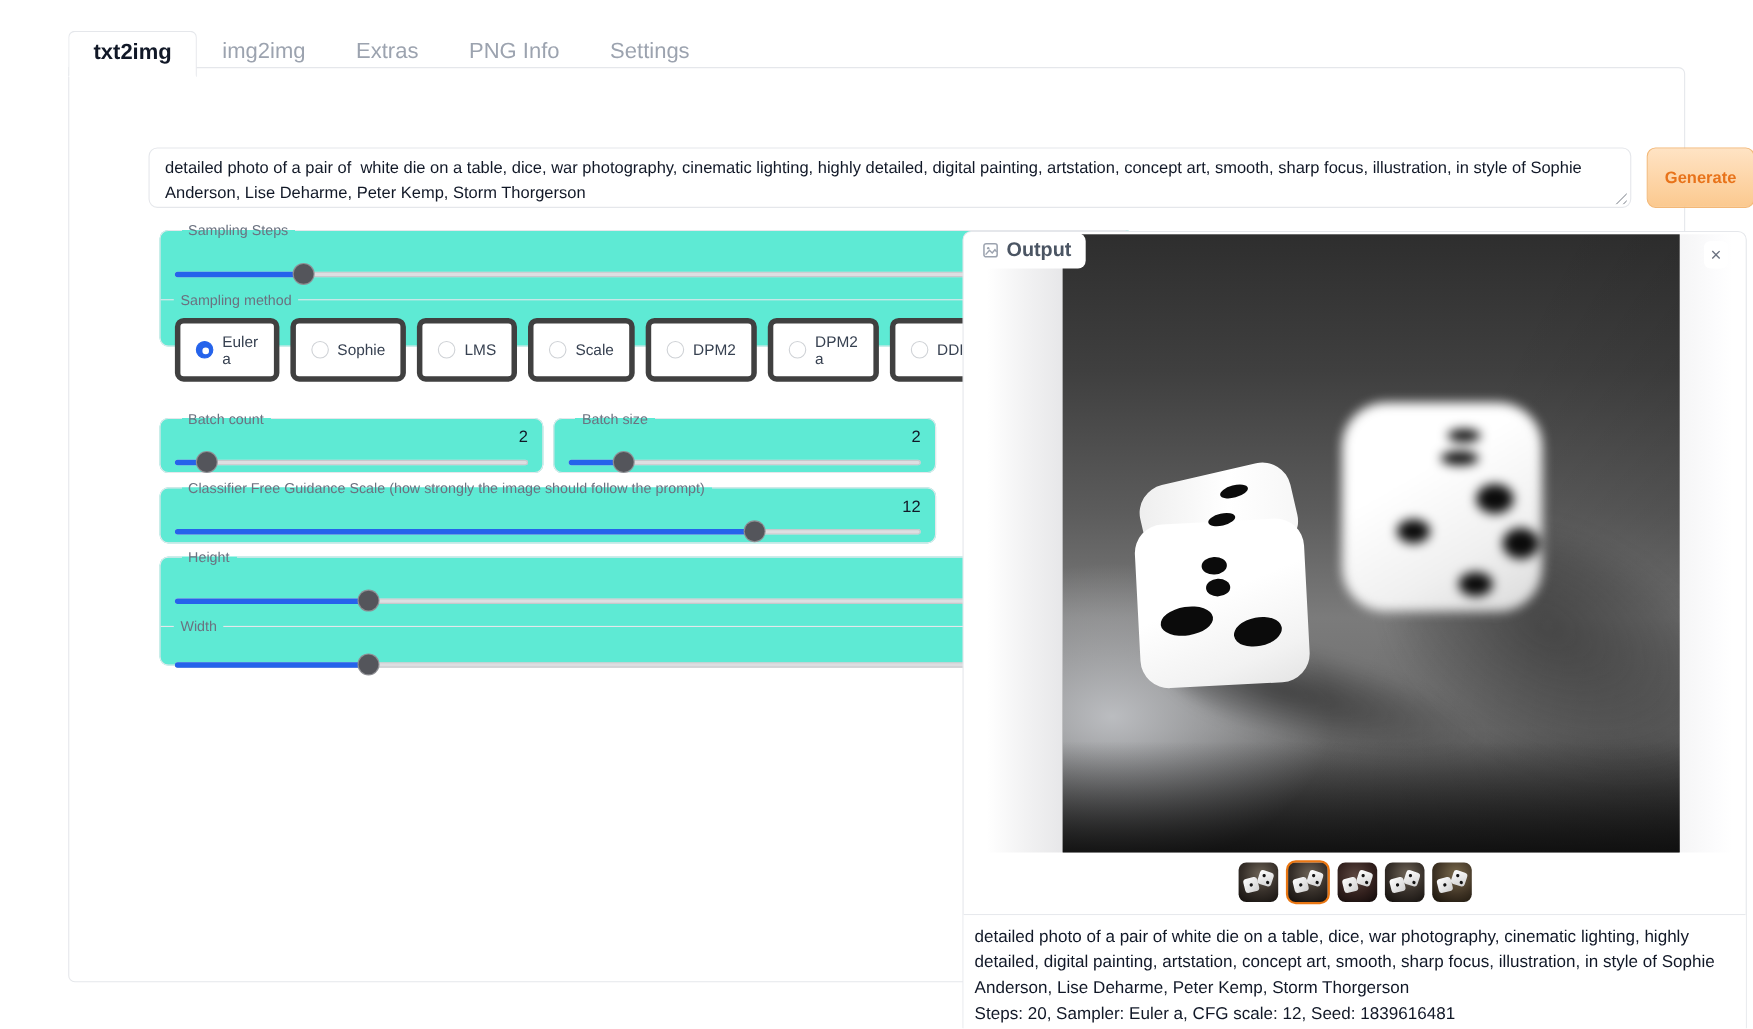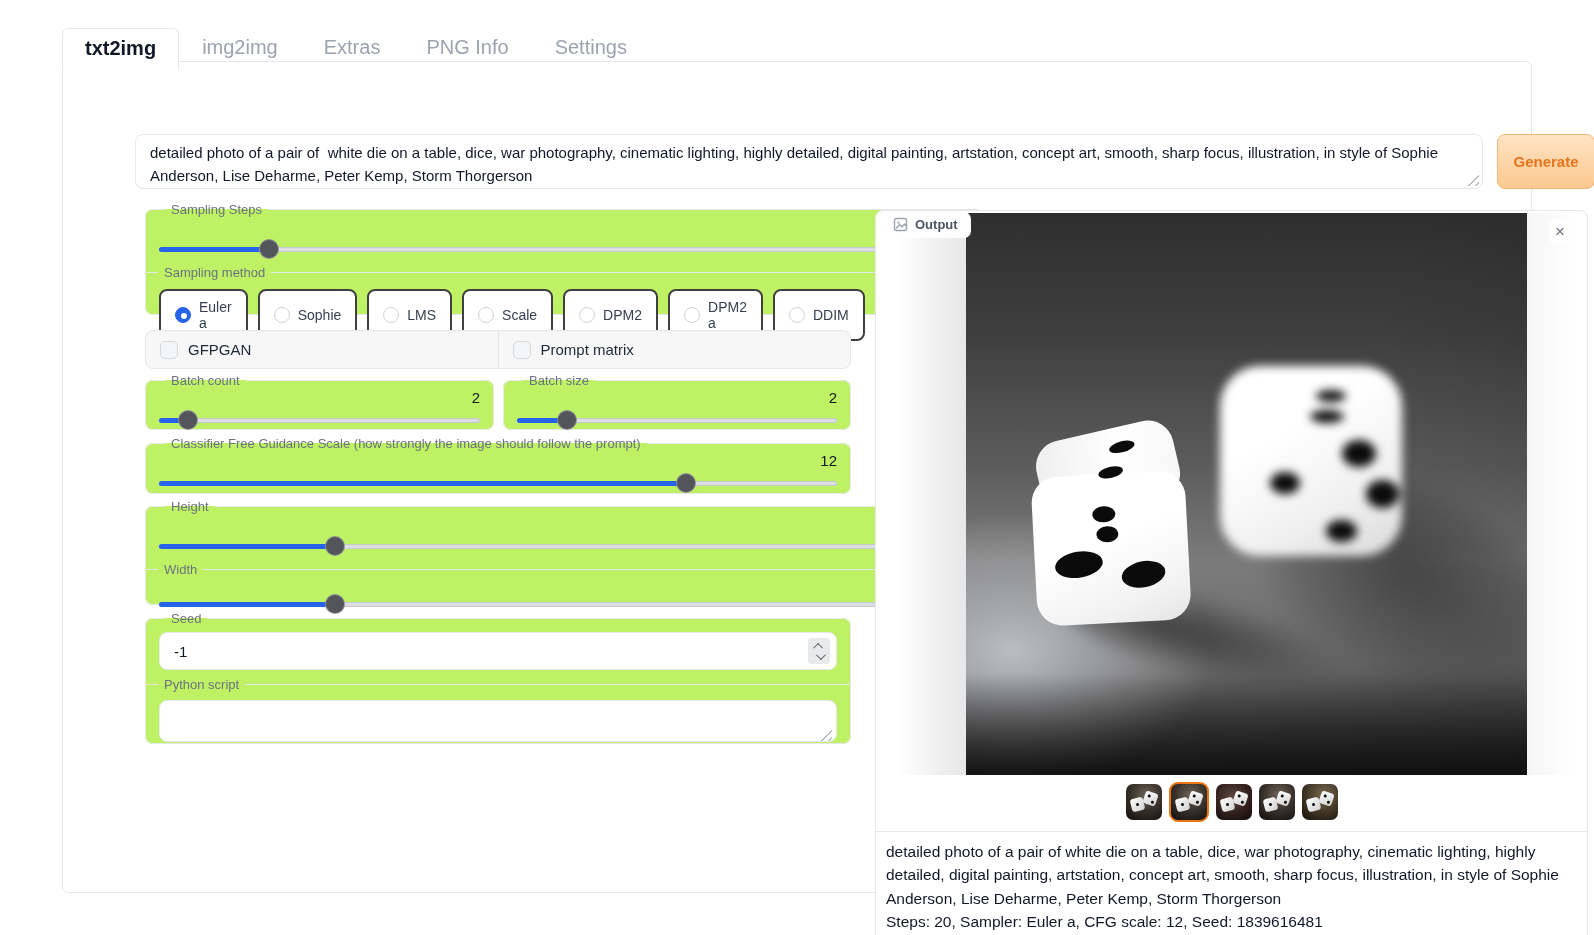--- a/index.html
+++ b/index.html
@@ -15,34 +15,34 @@
   
   .card { position:absolute; left:62px; top:61px; width:1470px; height:832px; background:#fff; border:1px solid #e5e7eb; border-radius:0 6px 6px 6px; }
 
   
   .prompt-box { position:absolute; left:72px; top:72px; width:1348px; height:55px; border:1px solid #e5e7eb; border-radius:8px; background:#fff; font-family:"Liberation Sans",sans-serif; font-size:15px; line-height:1.55; color:#111827; padding:6px 14px; resize:none; overflow:hidden; outline:none; }
   .resize-grip { position:absolute; width:12px; height:12px; background:repeating-linear-gradient(135deg,#b9bcc1 0 1.5px,transparent 1.5px 4.5px); clip-path:polygon(100% 0,100% 100%,0 100%); }
   .grip-prompt { left:1404px; top:112px; }
   .btn-generate { position:absolute; left:1434px; top:72px; width:98px; height:55px; border:1px solid #f3b877; border-radius:8px; background:linear-gradient(180deg,#ffe3c4 0%,#fbc98f 100%); color:#e8731a; font-weight:700; font-size:15px; cursor:pointer; font-family:"Liberation Sans",sans-serif; }
 
   
-  fieldset.group { position:absolute; border:1px solid #e5e7eb; border-radius:8px; background:#bef264; padding:0 13px 10px; }
+  fieldset.group { position:absolute; border:1px solid #e5e7eb; border-radius:8px; background:#5eead4; padding:0 13px 10px; }
   fieldset.group legend { font-size:13px; color:#6b7280; padding:0 6px; margin-left:6px; }
   .sub-legend { display:flex; align-items:center; font-size:13px; color:#6b7280; margin:7px -13px 0; }
   .sub-legend::before { content:""; width:12px; border-top:1px solid #e5e7eb; margin-right:6px; }
   .sub-legend::after { content:""; flex:1; border-top:1px solid #e5e7eb; margin-left:6px; }
 
   .slider-value { text-align:right; font-size:15px; color:#111827; height:18px; line-height:18px; margin-top:1px; }
   .slider { position:relative; height:18px; margin-top:4px; cursor:pointer; }
   .slider .track { position:absolute; left:0; right:0; top:7px; height:5px; border-radius:3px; background:#dddee1; box-shadow:inset 0 0 0 1px #c7c8cc; }
   .slider .fill { position:absolute; left:0; top:0; bottom:0; background:#2563eb; border-radius:3px; }
   .slider .thumb { position:absolute; top:0; width:18px; height:18px; border-radius:50%; background:#54555b; transform:translateX(-50%); box-shadow:0 0 0 1px #8e8f94; }
 
   .pill-row { display:flex; gap:10px; margin-top:9px; }
-  .pill { display:flex; align-items:center; gap:8px; background:#fff; border:2px solid #404040; border-radius:8px; padding:8px 14px; font-size:14px; color:#374151; cursor:pointer; }
+  .pill { display:flex; align-items:center; gap:8px; background:#fff; border:5px solid #404040; border-radius:8px; padding:8px 14px; font-size:14px; color:#374151; cursor:pointer; }
   .radio { width:16px; height:16px; border-radius:50%; background:#fff; border:1px solid #cfd2d6; position:relative; flex:0 0 auto; }
   .pill.sel .radio { background:#2563eb; border-color:#2563eb; }
   .pill.sel .radio::after { content:""; position:absolute; left:5px; top:5px; width:6px; height:6px; border-radius:50%; background:#fff; }
 
   
   .check-row { position:absolute; left:82px; top:268px; width:706px; height:39px; background:#f7f7f8; border:1px solid #e5e7eb; border-radius:8px; display:flex; }
   .check-cell { flex:1; display:flex; align-items:center; gap:10px; padding-left:14px; font-size:15px; color:#1f2937; cursor:pointer; }
   .check-cell + .check-cell { border-left:1px solid #e5e7eb; }
   .checkbox { width:18px; height:18px; border-radius:5px; background:#f4f5f7; border:1px solid #d4d7dc; flex:0 0 auto; }
 
@@ -73,21 +73,21 @@
   .die-left .face-top { position:absolute; left:8px; top:0; width:140px; height:80px; background:linear-gradient(105deg,#ededed 0%,#ffffff 55%,#f6f6f6 100%); border-radius:26px; transform:rotate(-10deg); }
   .die-left .face-front { position:absolute; left:0; top:44px; width:154px; height:149px; background:linear-gradient(160deg,#ffffff 45%,#f2f2f2 80%,#e4e4e4 100%); border-radius:26px; }
   .die-right { left:254px; top:153px; width:182px; height:190px; filter:blur(5px); }
   .die-right .body { position:absolute; inset:0; background:linear-gradient(150deg,#ffffff 35%,#f0f0f0 70%,#d9d9d9 100%); border-radius:40px; }
   .shadow { position:absolute; border-radius:50%; }
   .shadow-left { left:90px; top:382px; width:300px; height:85px; background:radial-gradient(ellipse at 35% 50%, rgba(20,20,20,0.6), rgba(20,20,20,0) 70%); transform:rotate(14deg); filter:blur(7px); }
   .shadow-right { left:290px; top:290px; width:340px; height:200px; background:radial-gradient(ellipse at 40% 40%, rgba(30,30,30,0.55), rgba(30,30,30,0) 70%); transform:rotate(30deg); filter:blur(14px); }
 
   
   .output-chip { position:absolute; left:7px; top:1px; background:#fff; border-radius:7px; padding:5px 13px 6px 10px; display:flex; align-items:center; gap:7px; z-index:2; }
-  .output-chip span { font-size:13px; font-weight:700; color:#4b5563; }
+  .output-chip span { font-size:18px; font-weight:700; color:#4b5563; }
   .close-btn { position:absolute; right:16px; top:8px; z-index:2; font-size:17px; color:#6b7280; background:#fff; border:none; cursor:pointer; line-height:1; padding:4px 6px; border-radius:6px; font-family:"Liberation Sans",sans-serif; }
 
   
   .thumb-strip { position:absolute; left:0; right:0; top:570px; display:flex; justify-content:center; align-items:center; gap:7px; z-index:2; }
   .thumb { position:relative; width:36px; height:36px; border-radius:7px; overflow:hidden; cursor:pointer; background:radial-gradient(circle at 55% 30%, #6e6457 0%, #37302a 50%, #100d0b 100%); flex:0 0 auto; }
   .thumb.sel { border:2px solid #e97612; border-radius:9px; width:40px; height:40px; }
   .thumb.t2 { background:radial-gradient(circle at 45% 35%, #5c4740 0%, #32201d 55%, #0e0808 100%); }
   .thumb.t4 { background:radial-gradient(circle at 60% 30%, #7a6a4d 0%, #403425 55%, #151008 100%); }
   .mini { position:absolute; width:13px; height:13px; background:linear-gradient(145deg,#ffffff,#cfcfcf); border-radius:3px; }
   .mini i { display:block; position:absolute; width:3px; height:3px; background:#111; border-radius:50%; }
@@ -161,30 +161,20 @@
             <span class="radio"></span>
             <span>DDIM</span>
           </div>
           <div class="pill">
             <span class="radio"></span>
             <span>PLMS</span>
           </div>
         </div>
     </fieldset>
 
-    <div class="check-row">
-      <div class="check-cell">
-        <span class="checkbox"></span>
-        <span>GFPGAN</span>
-      </div>
-      <div class="check-cell">
-        <span class="checkbox"></span>
-        <span>Prompt matrix</span>
-      </div>
-    </div>
 
     <fieldset class="group" style="left:82px; top:311px; width:349px; height:57px;">
       <legend>Batch count</legend>
       <div class="slider-value">2</div>
       <div class="slider">
         <div class="track">
             <div class="fill" style="width: 9%;"></div>
           </div>
         <div class="thumb" style="left: 9%;"></div>
       </div>
@@ -225,37 +215,20 @@
         </div>
       <div class="slider-value" style="margin-top:-4px;">512</div>
       <div class="slider">
         <div class="track">
             <div class="fill" style="width: 23.5%;"></div>
           </div>
         <div class="thumb" style="left: 23.5%;"></div>
       </div>
     </fieldset>
 
-    <fieldset class="group" style="left:82px; top:549px; width:706px; height:133px;">
-      <legend>Seed</legend>
-      <div class="seed-wrap">
-        <input class="seed-input" type="text" value="-1" style="">
-        <div class="spinner">
-          <span class="spin-up"></span>
-          <span class="spin-down"></span>
-        </div>
-      </div>
-      <div class="sub-legend">
-          <span>Python script</span>
-        </div>
-      <div style="position:relative;">
-        <textarea class="py-area" spellcheck="false" style=""></textarea>
-        <div class="resize-grip grip-py" style="position:absolute;"></div>
-      </div>
-    </fieldset>
 
     <div class="output-panel">
       <div class="output-chip">
         <svg width="15" height="15" viewBox="0 0 15 15">
           <rect x="1.5" y="1.5" width="12" height="12" rx="2" fill="none" stroke="#9ca3af" stroke-width="1.4"></rect>
           <circle cx="5.4" cy="5.6" r="1.1" fill="#9ca3af"></circle>
           <path d="M3 11.5 L6.5 7.5 L9 10 L11.5 7 L13 9" fill="none" stroke="#9ca3af" stroke-width="1.3"></path>
         </svg>
         <span>Output</span>
       </div>

